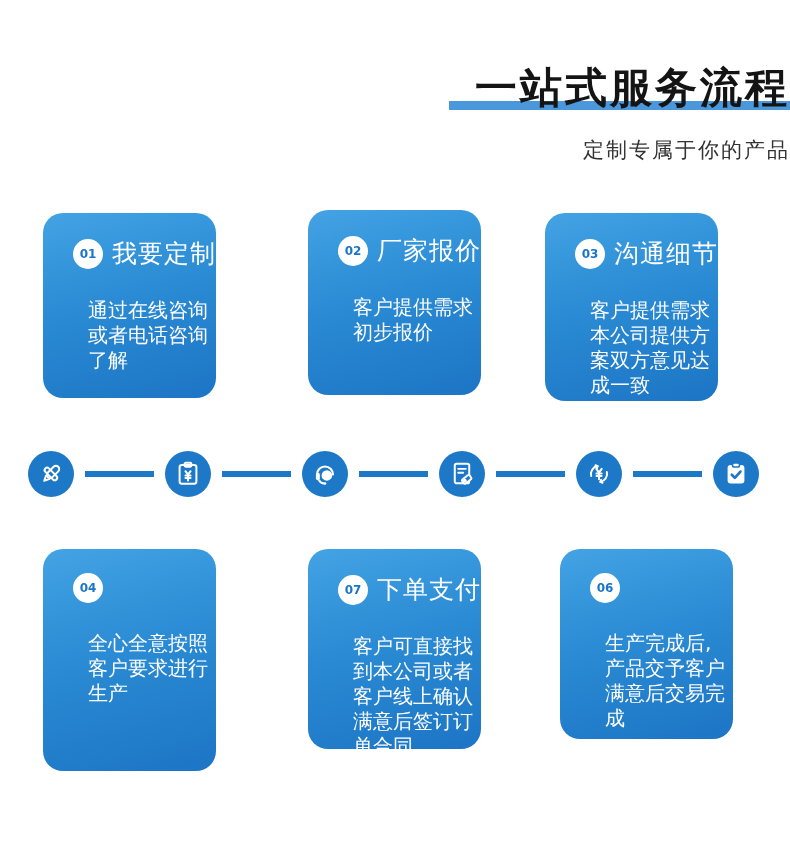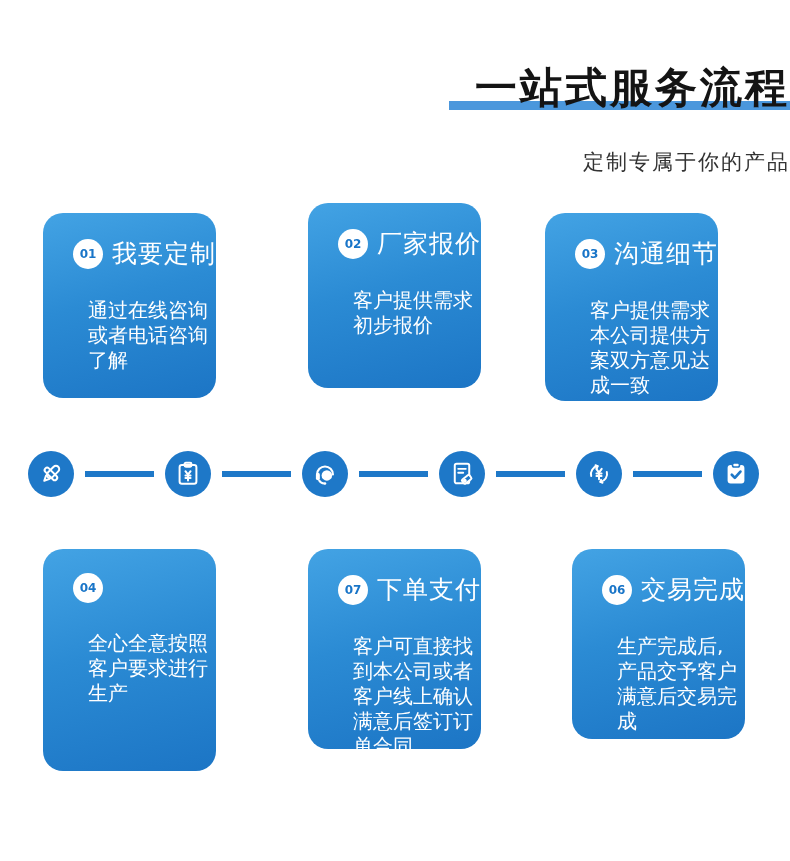--- a/index.html
+++ b/index.html
@@ -28,21 +28,21 @@
   .page-title {
     position: relative; z-index: 1;
     margin: 0;
     font-size: 42px;
     font-weight: 700;
     letter-spacing: 3px;
     color: #141414;
     line-height: 1.15;
   }
   .page-subtitle {
-    margin-top: 36px;
+    margin-top: 24px;
     font-size: 21px;
     letter-spacing: 2px;
     color: #333333;
   }
 
   
   .card {
     position: absolute;
     width: 173px;
     border-radius: 20px;
@@ -70,25 +70,25 @@
   }
   .card-desc {
     margin-top: 28px;
     padding-left: 33px;
     font-size: 20px;
     line-height: 25px;
     word-break: break-all;
   }
 
   #card-1 { top: 213px; left: 43px;  height: 185px; }
-  #card-2 { top: 203px; left: 308px; height: 185px; }
+  #card-2 { top: 210px; left: 308px; height: 185px; }
   #card-3 { top: 213px; left: 545px; height: 188px; }
   #card-4 { top: 549px; left: 43px;  height: 222px; }
   #card-5 { top: 549px; left: 308px; height: 200px; }
-  #card-6 { top: 549px; left: 572px; height: 190px; }
+  #card-6 { top: 549px; left: 560px; height: 190px; }
 
   
   .flow-row {
     position: absolute;
     top: 451px; left: 28px; right: 31px;
     display: flex;
     align-items: center;
   }
   .flow-circle {
     flex: 0 0 46px;
@@ -226,18 +226,17 @@
     <div class="card-head">
       <div class="step-badge">07</div>
       <div class="card-title">下单支付</div>
     </div>
     <div class="card-desc">客户可直接找到本公司或者客户线上确认满意后签订订单合同</div>
   </div>
 
   <div class="card" id="card-6">
     <div class="card-head">
       <div class="step-badge">06</div>
-      <div class="card-title">交易完成</div>
     </div>
     <div class="card-desc">生产完成后,产品交予客户满意后交易完成</div>
   </div>
 
 </div>
 
 </body></html>

